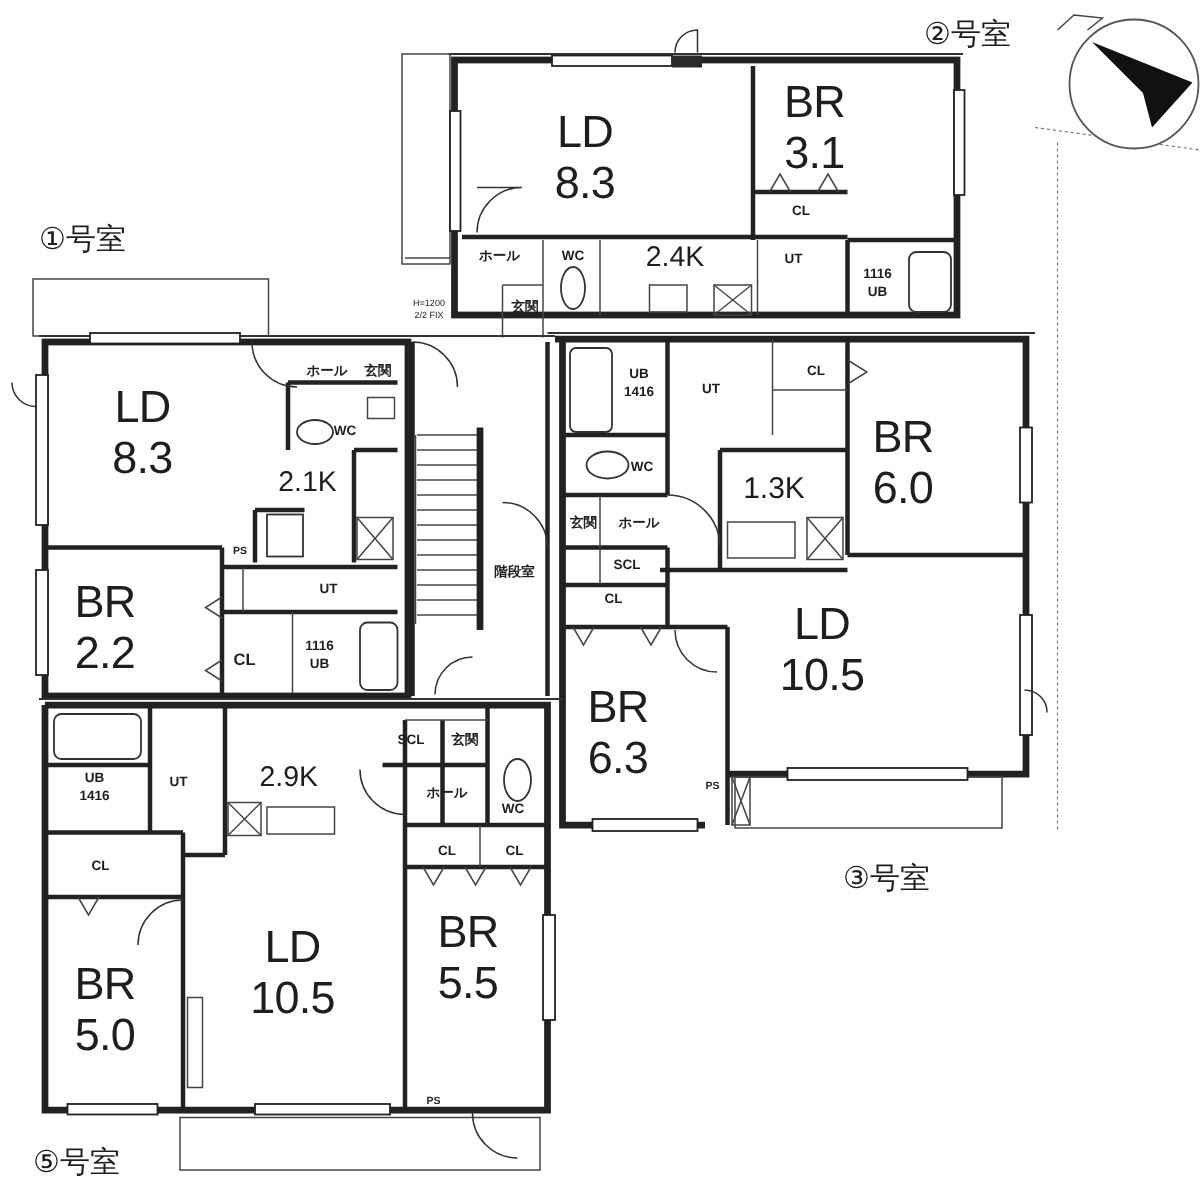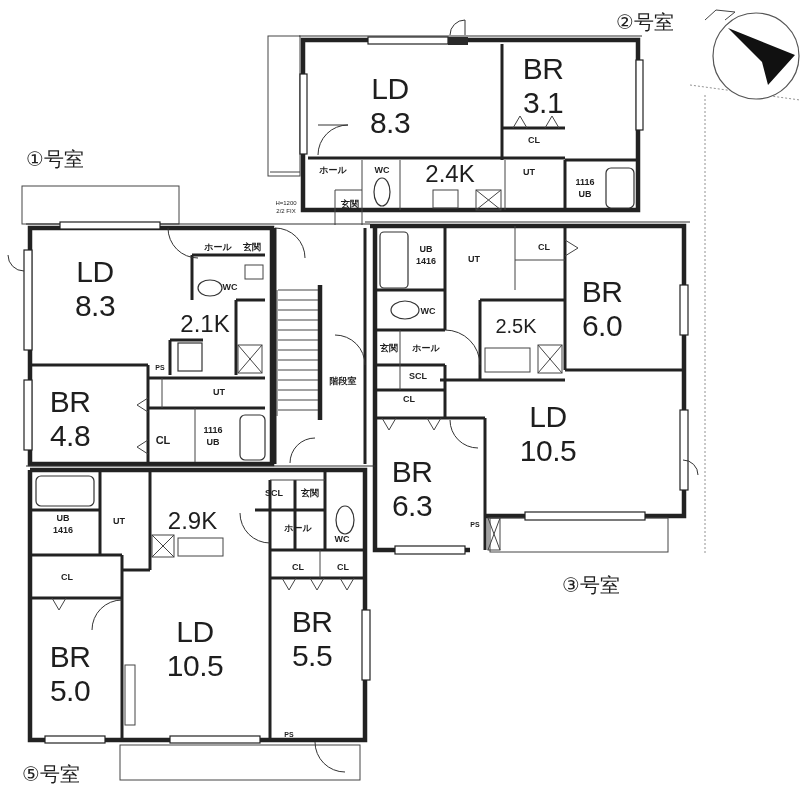--- a/index.html
+++ b/index.html
@@ -11,21 +11,21 @@
   .wall-dbl { fill: none; stroke: #333; stroke-width: 1.2; }
   .thin { fill: none; stroke: #444; stroke-width: 1; }
   .hair { fill: none; stroke: #777; stroke-width: 0.8; stroke-dasharray: 2 2; }
   .win { fill: #fff; stroke: #222; stroke-width: 1.2; }
   .win-dark { fill: #2a2a2a; }
   .door { fill: none; stroke: #333; stroke-width: 1; }
   .fixture { fill: #fff; stroke: #333; stroke-width: 1.2; }
   .label { position: absolute; text-align: center; line-height: 1; color: #1e1e1e;
            font-family: "Liberation Sans", "DejaVu Sans", sans-serif; }
   .big { font-size: 30px; letter-spacing: -0.5px; }
-  .mid { font-size: 24px; }
+  .mid { font-size: 19px; }
   .sm  { font-size: 11px; font-weight: bold; }
   .xs  { font-size: 9px; font-weight: bold; }
   .unit-label { position: absolute; font-size: 20px; color: #1e1e1e;
                 font-family: "DejaVu Sans", sans-serif; white-space: nowrap; }
 </style>
 </head>
 <body>
 
 <svg id="plan" viewBox="0 0 800 790" xmlns="http://www.w3.org/2000/svg">
 
@@ -243,42 +243,42 @@
 <div class="label xs" style="left:336px; top:200px; width:28px;">玄関</div>
 <div class="label xs" style="left:368px; top:166px; width:28px;">WC</div>
 <div class="label xs" style="left:515px; top:168px; width:28px;">UT</div>
 <div class="label xs" style="left:570px; top:178px; width:30px;">1116</div>
 <div class="label xs" style="left:570px; top:190px; width:30px;">UB</div>
 <div class="label xs" style="left:520px; top:136px; width:28px;">CL</div>
 
 <div class="label big" style="left:65px; top:257px; width:60px;">LD</div>
 <div class="label big" style="left:65px; top:291px; width:60px;">8.3</div>
 <div class="label big" style="left:40px; top:387px; width:60px;">BR</div>
-<div class="label big" style="left:40px; top:421px; width:60px;">4.8</div>
+<div class="label big" style="left:40px; top:421px; width:60px;">2.2</div>
 <div class="label mid" style="left:170px; top:312px; width:70px;">2.1K</div>
 <div class="label xs" style="left:200px; top:243px; width:36px;">ホール</div>
 <div class="label xs" style="left:238px; top:243px; width:28px;">玄関</div>
 <div class="label xs" style="left:218px; top:283px; width:24px;">WC</div>
 <div class="label xs" style="left:205px; top:388px; width:28px;">UT</div>
 <div class="label xs" style="left:198px; top:426px; width:30px;">1116</div>
 <div class="label xs" style="left:198px; top:438px; width:30px;">UB</div>
 <div class="label sm" style="left:150px; top:435px; width:26px;">CL</div>
 <div class="label xs" style="left:150px; top:364px; width:20px; font-size:7px;">PS</div>
 
 <div class="label xs" style="left:323px; top:377px; width:40px;">階段室</div>
 <div class="label" style="left:268px; top:200px; width:36px; font-size:6px;">H=1200</div>
 <div class="label" style="left:268px; top:208px; width:36px; font-size:6px;">2/2 FIX</div>
 
 <div class="label big" style="left:572px; top:277px; width:60px;">BR</div>
 <div class="label big" style="left:572px; top:311px; width:60px;">6.0</div>
 <div class="label big" style="left:508px; top:402px; width:80px;">LD</div>
 <div class="label big" style="left:508px; top:436px; width:80px;">10.5</div>
 <div class="label big" style="left:382px; top:457px; width:60px;">BR</div>
 <div class="label big" style="left:382px; top:491px; width:60px;">6.3</div>
-<div class="label mid" style="left:480px; top:316px; width:72px; font-size:20px;">2.5K</div>
+<div class="label mid" style="left:480px; top:316px; width:72px; font-size:20px;">1.3K</div>
 <div class="label xs" style="left:408px; top:344px; width:36px;">ホール</div>
 <div class="label xs" style="left:375px; top:344px; width:28px;">玄関</div>
 <div class="label xs" style="left:416px; top:307px; width:24px;">WC</div>
 <div class="label xs" style="left:460px; top:255px; width:28px;">UT</div>
 <div class="label xs" style="left:412px; top:245px; width:28px;">UB</div>
 <div class="label xs" style="left:412px; top:257px; width:28px;">1416</div>
 <div class="label xs" style="left:530px; top:243px; width:28px;">CL</div>
 <div class="label xs" style="left:395px; top:395px; width:28px;">CL</div>
 <div class="label xs" style="left:400px; top:372px; width:36px;">SCL</div>
 <div class="label xs" style="left:466px; top:521px; width:18px; font-size:7px;">PS</div>

